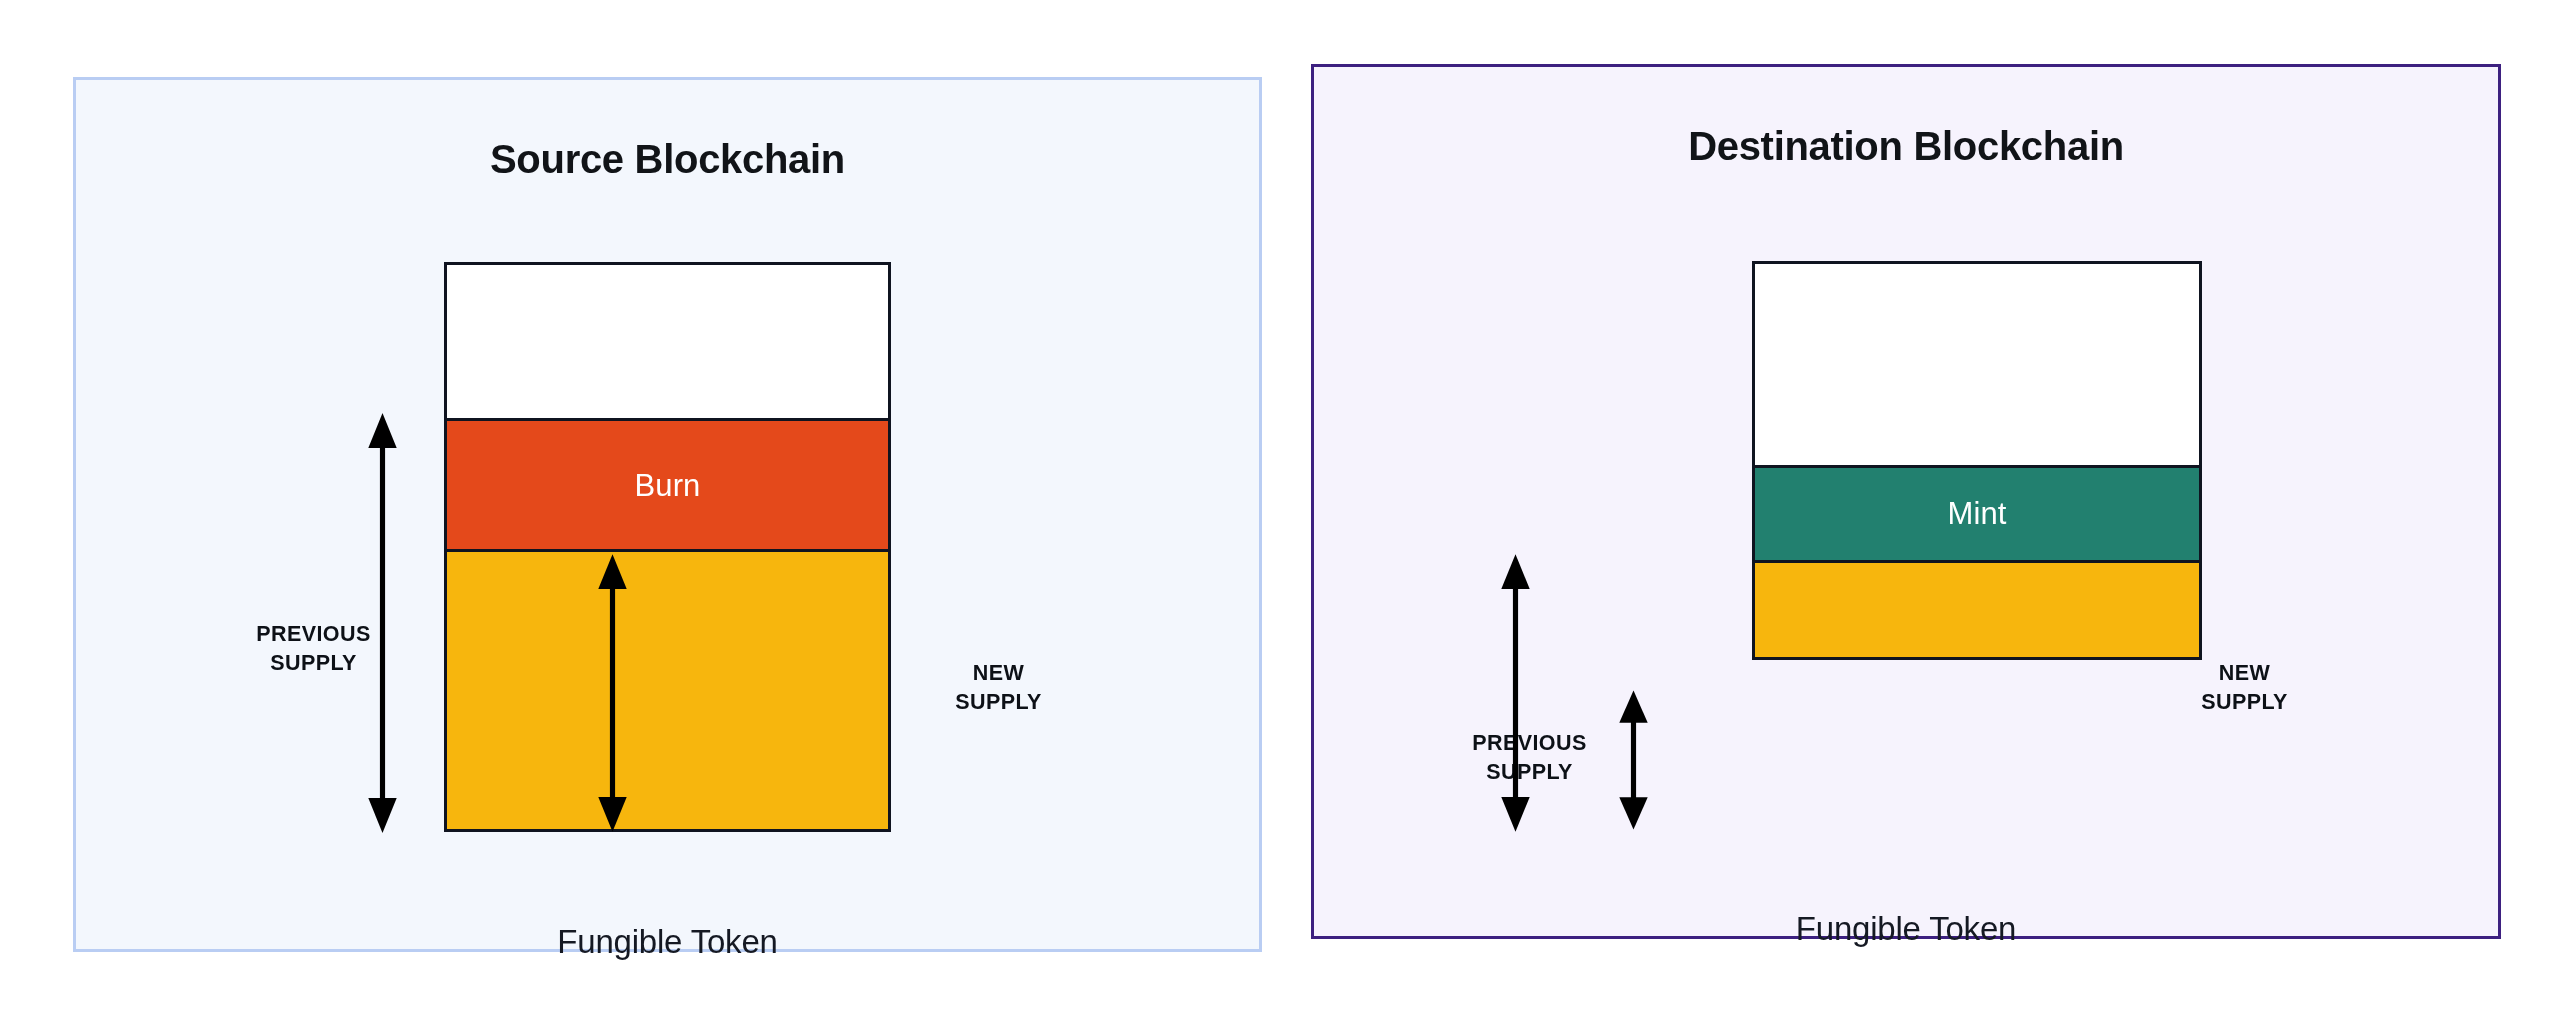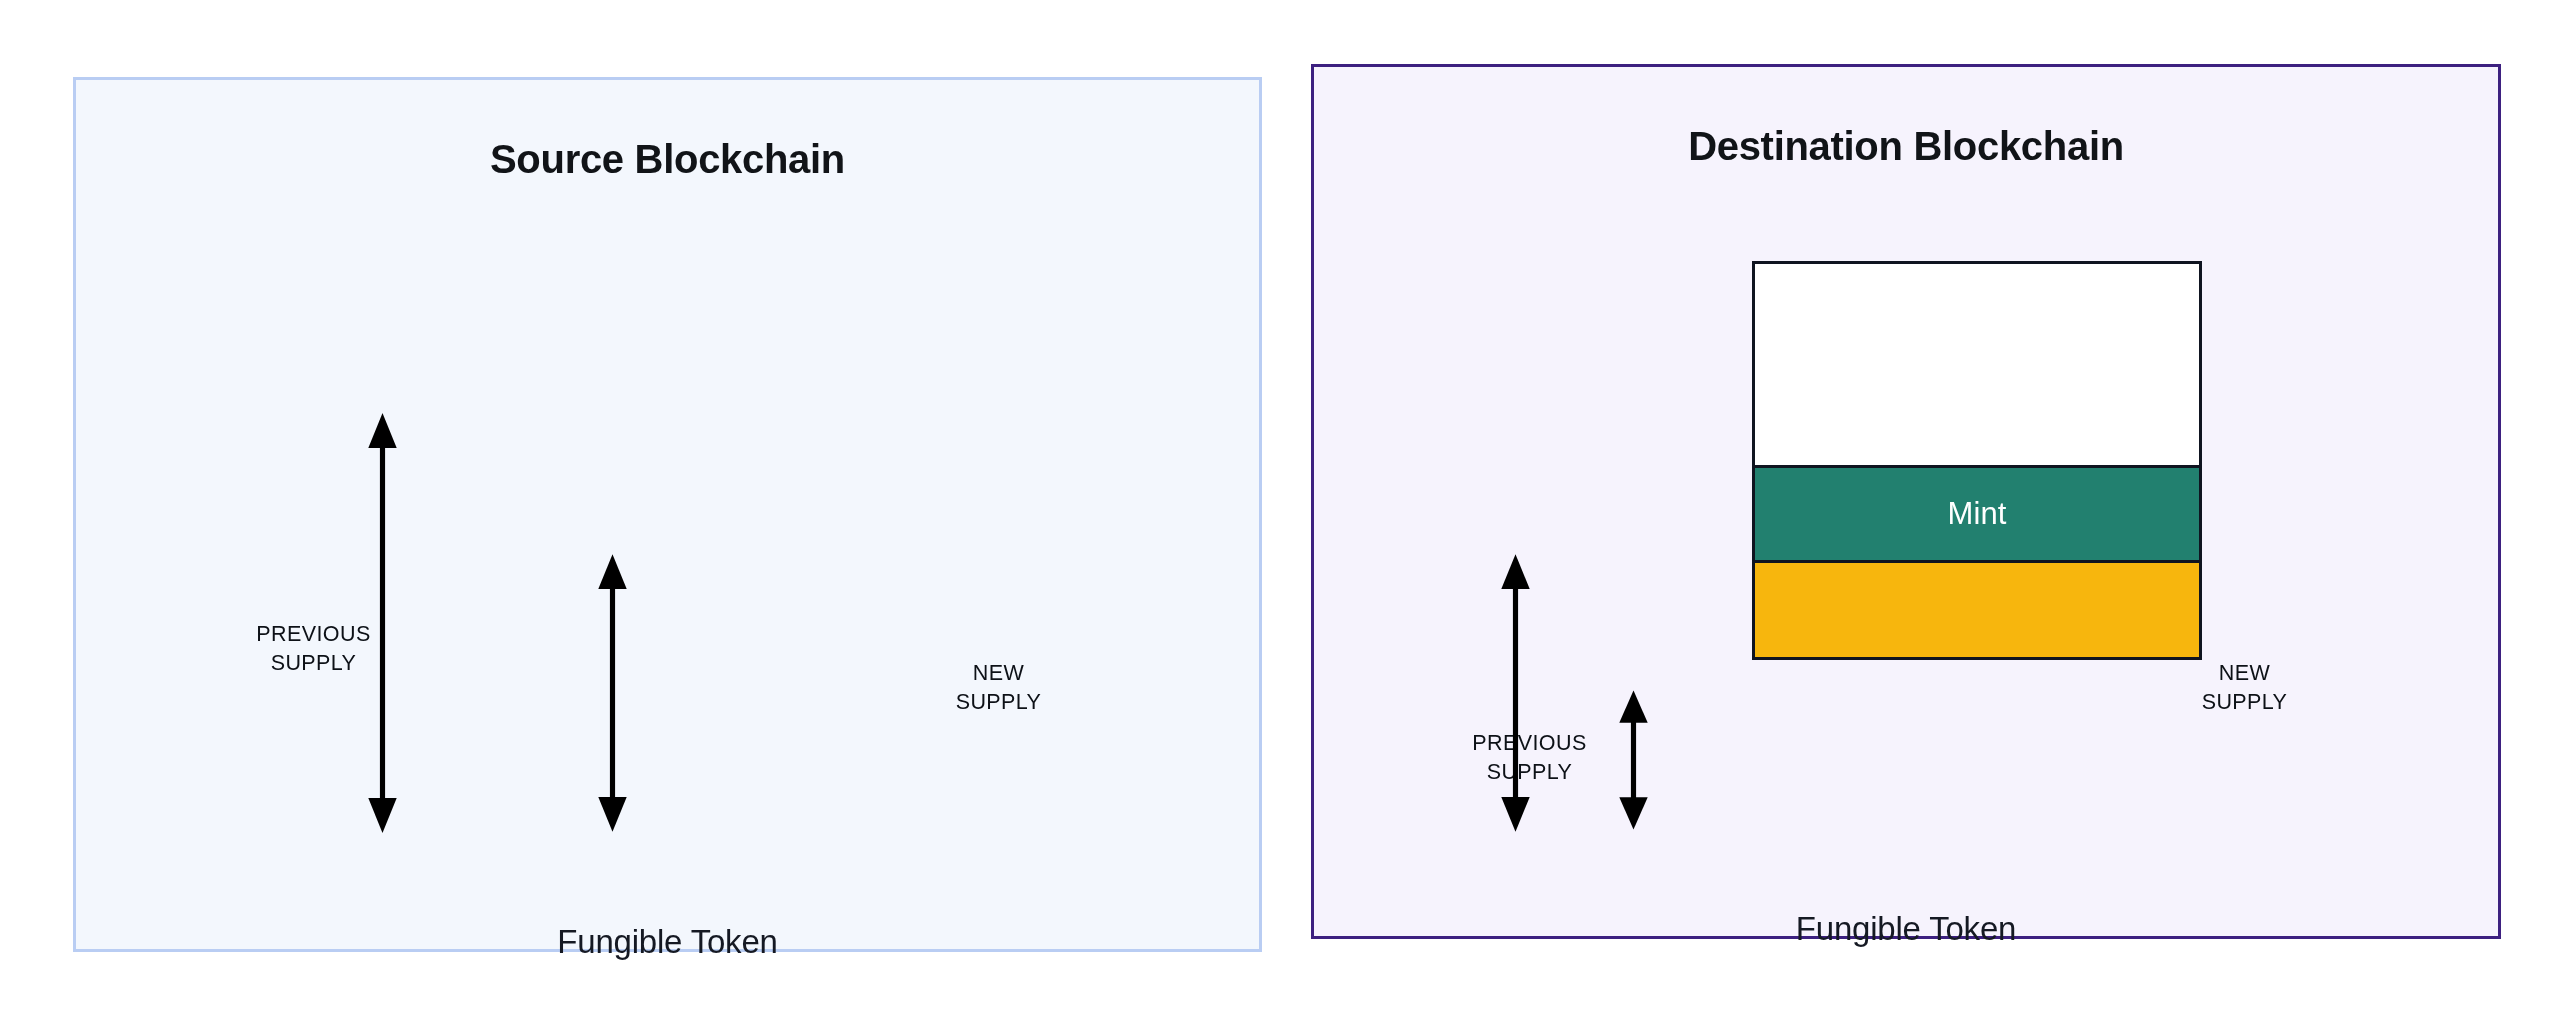--- a/index.html
+++ b/index.html
@@ -114,21 +114,21 @@
   
   .measure {
     position: absolute;
   }
   .measure svg { display: block; }
 
   .measure-label {
     position: absolute;
     text-align: center;
     font-size: 21.5px;
-    font-weight: 400;
+    font-weight: 700;
     color: #0d1117;
     line-height: 1.35;
     letter-spacing: 0.4px;
     white-space: pre-line;
   }
 
   
   #prev-supply-source-arrow { left: 367px; top: 411px; }
   #prev-supply-source-label { left: 196px; top: 620px; width: 235px; }
 
@@ -147,20 +147,31 @@
 
 <div class="canvas">
 
   <div class="panel source">
 
     <div class="panel-title">Source Blockchain</div>
 
     <div class="panel-footer">Fungible Token</div>
   </div>
 
+  <div class="bar source-bar">
+    <div class="seg" style="height:154px;background:#ffffff;">
+      <span class="seg-label"></span>
+    </div>
+    <div class="seg" style="height:132px;background:#e4491b;">
+      <span class="seg-label">Burn</span>
+    </div>
+    <div class="seg" style="height:281px;background:#f7b60d;">
+      <span class="seg-label"></span>
+    </div>
+  </div>
 
   <div class="measure" id="prev-supply-source-arrow">
     <svg width="31" height="424" viewBox="0 0 48 650" xmlns="http://www.w3.org/2000/svg">
       <polygon points="24,0 46,54 2,54" fill="#000000"></polygon>
       <polygon points="24,650 46,596 2,596" fill="#000000"></polygon>
       <rect x="20" y="46" width="8" height="558" fill="#000000"></rect>
     </svg>
   </div>
   <div class="measure-label" id="prev-supply-source-label">PREVIOUS
 SUPPLY</div>

